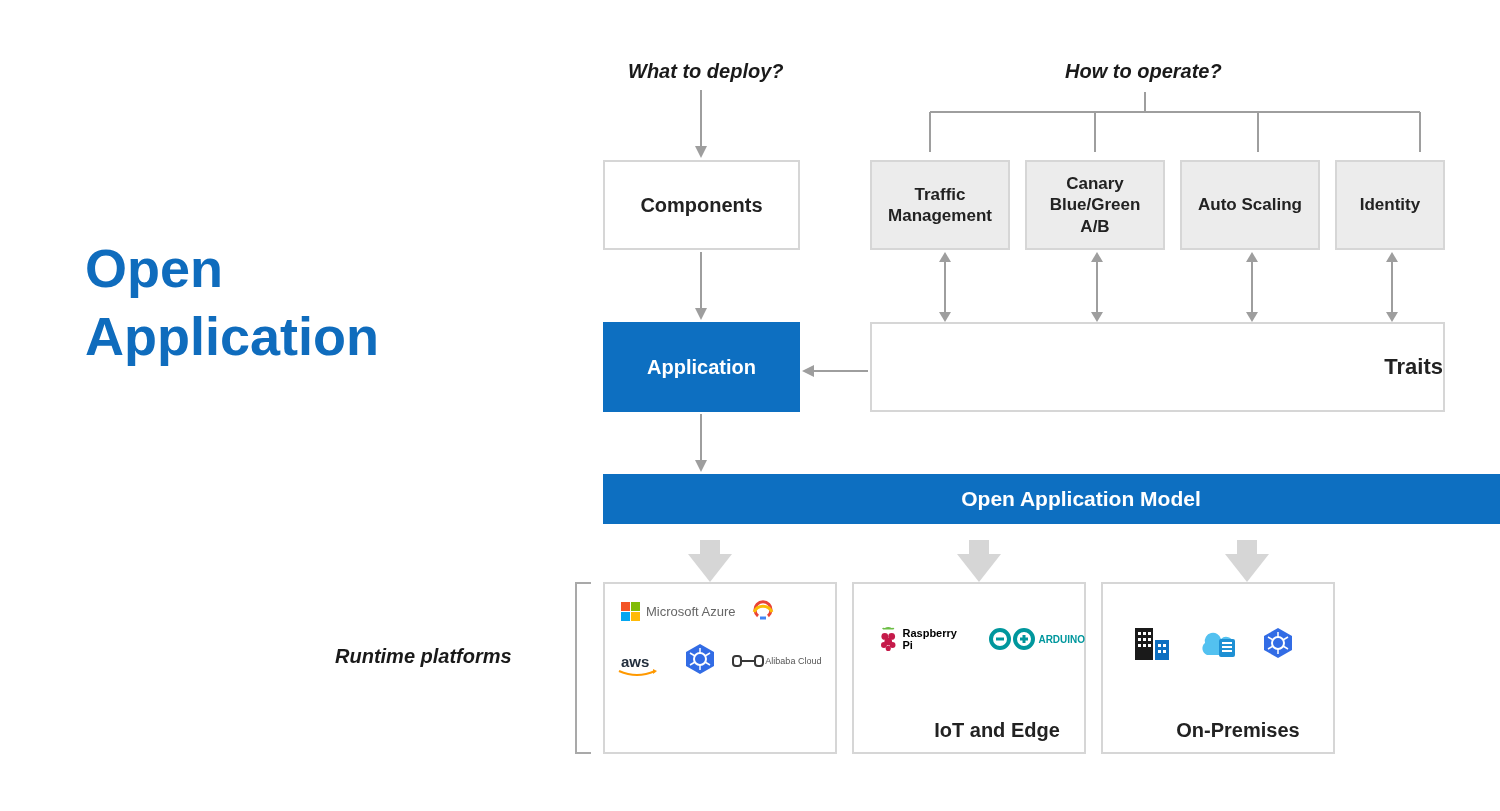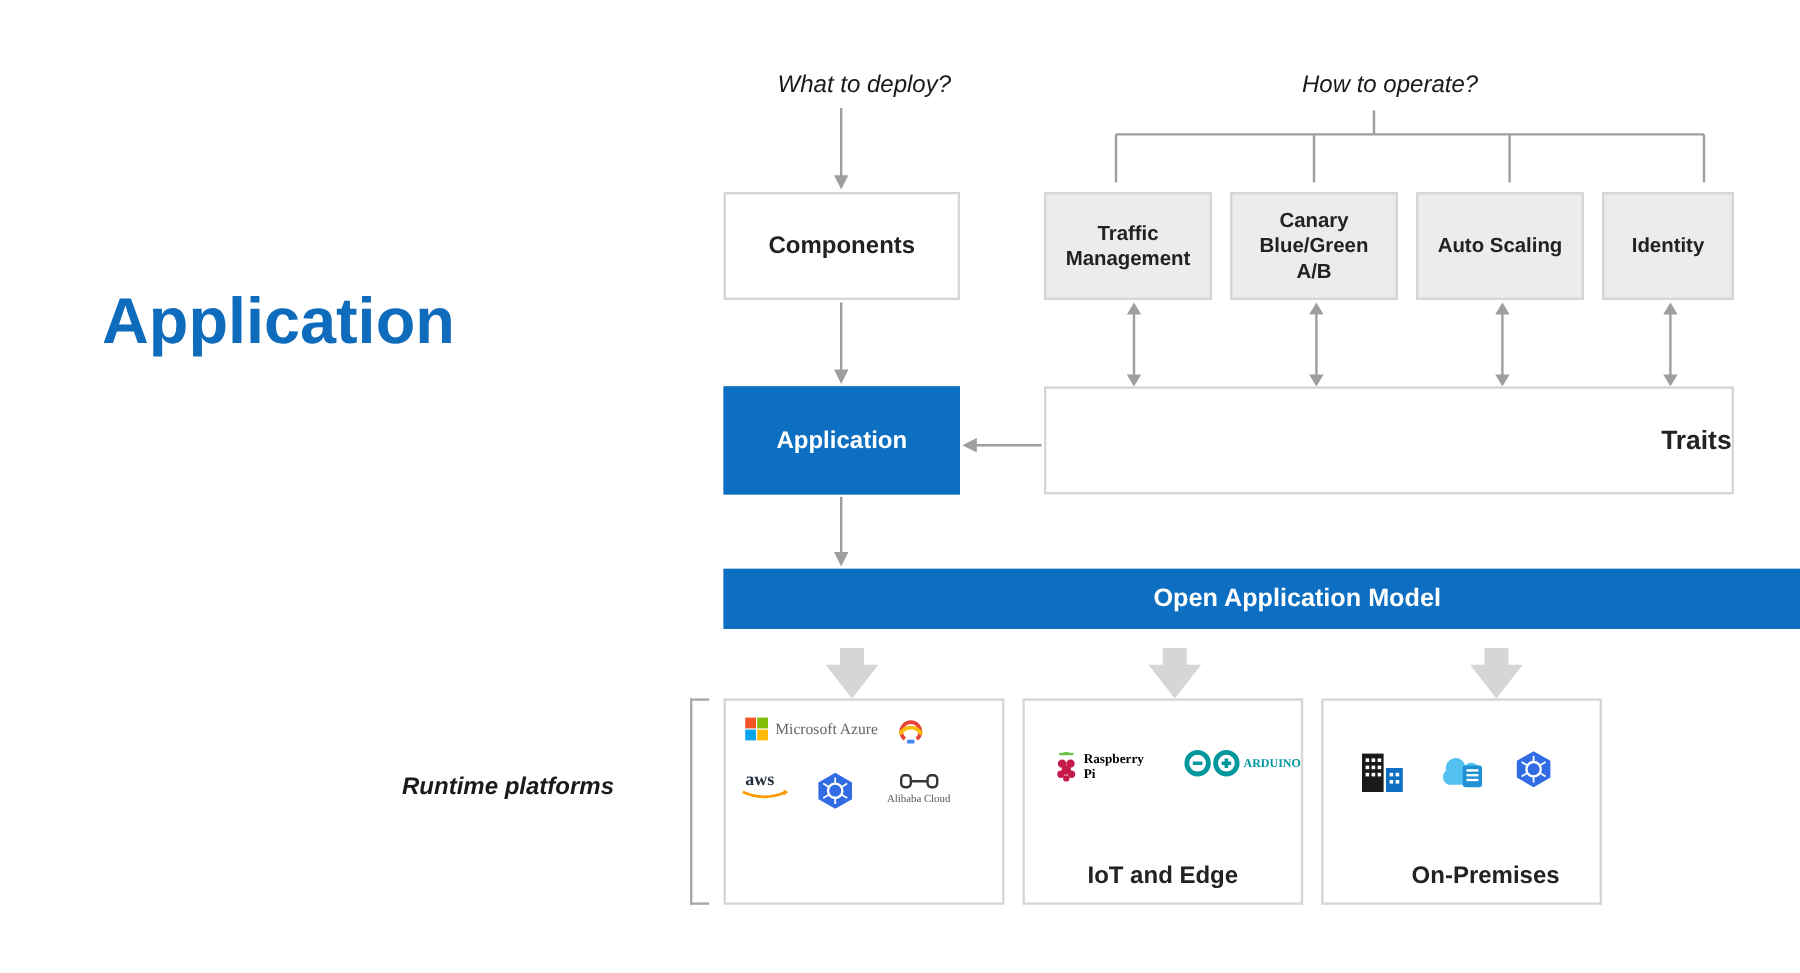--- a/index.html
+++ b/index.html
@@ -15,25 +15,24 @@
     position: absolute;
     left: 85px;
     top: 235px;
     color: #0f6cbd;
     font-size: 54px;
     font-weight: 600;
     line-height: 1.25;
   }
   .q-label {
     position: absolute;
-    font-weight: 400;
+    font-weight: 700;
     font-style: italic;
     font-size: 20px;
     color: #1a1a1a;
-    margin-left: 20px;
   }
   .runtime-label {
     position: absolute;
     font-weight: 700;
     font-style: italic;
     font-size: 20px;
     color: #1a1a1a;
     left: 335px;
     top: 645px;
   }
@@ -83,29 +82,30 @@
   }
   .plat-title {
     position: absolute;
     bottom: 10px;
     width: 100%;
     text-align: center;
     font-weight: 700;
     font-size: 20px;
     color: #222;
   }
-  .icon-row { position:absolute; display:flex; align-items:flex-start; gap:14px;font-family:Liberation Serif, serif; }
+  .icon-row { position:absolute; display:flex; align-items:center; gap:14px; }
   .bracket { position:absolute; border:2px solid #a9a9a9; border-right:none; }
   svg.connector { position:absolute; overflow:visible; }
   .ms-tile{width:9px;height:9px;display:inline-block;}
 </style>
 </head>
 <body>
 
 <div class="title-block">
+  <div>Open</div>
   <div>Application</div>
 </div>
 
 <div class="q-label" style="left:628px; top:60px;">What to deploy?</div>
 <div class="q-label" style="left:1065px; top:60px;">How to operate?</div>
 
 <svg class="connector" style="left:700px; top:90px;" width="2" height="70">
   <line x1="1" y1="0" x2="1" y2="58" stroke="#9e9e9e" stroke-width="2"></line>
   <polygon points="-5,56 7,56 1,68" fill="#9e9e9e"></polygon>
 </svg>
@@ -222,32 +222,32 @@
           <g stroke="#fff" stroke-width="1.5">
             <line x1="17" y1="11" x2="17" y2="6"></line>
             <line x1="22" y1="14" x2="27" y2="11"></line>
             <line x1="22" y1="20" x2="27" y2="23"></line>
             <line x1="17" y1="23" x2="17" y2="28"></line>
             <line x1="12" y1="20" x2="7" y2="23"></line>
             <line x1="12" y1="14" x2="7" y2="11"></line>
           </g>
         </svg>
     </span>
-    <span style="margin-left:12px;display:flex;flex-direction:column;align-items:center;font-size:9px;color:#555;">
+    <span style="margin-left:0;display:flex;flex-direction:row;align-items:center;font-size:9px;color:#555;">
       <svg width="34" height="18" viewBox="0 0 34 18">
           <rect x="2" y="4" width="8" height="10" rx="3" fill="none" stroke="#373737" stroke-width="2"></rect>
           <rect x="24" y="4" width="8" height="10" rx="3" fill="none" stroke="#373737" stroke-width="2"></rect>
           <line x1="10" y1="9" x2="24" y2="9" stroke="#373737" stroke-width="2"></line>
         </svg>
       <span>Alibaba Cloud</span>
     </span>
   </div>
 </div>
 
-<div class="platform-box" style="left:852px; top:582px; width:234px; height:172px;">
+<div class="platform-box" style="left:852px; top:582px; width:234px; height:172px;padding-left:28px;">
   <div class="icon-row" style="left:24px; top:40px; gap:26px;">
     <span style="display:flex;align-items:center;gap:4px;font-size:11px;font-weight:600;">
       <svg width="24" height="30" viewBox="0 0 24 30">
           <path d="M6 4 Q3 1 8 2 Q12 0 16 2 Q21 1 18 4" fill="#6cbe45"></path>
           <circle cx="8" cy="12" r="4" fill="#c51a4a"></circle>
           <circle cx="16" cy="12" r="4" fill="#c51a4a"></circle>
           <circle cx="12" cy="18" r="4.5" fill="#c51a4a"></circle>
           <circle cx="7" cy="22" r="3.5" fill="#c51a4a"></circle>
           <circle cx="17" cy="22" r="3.5" fill="#c51a4a"></circle>
           <circle cx="12" cy="26" r="3" fill="#c51a4a"></circle>

